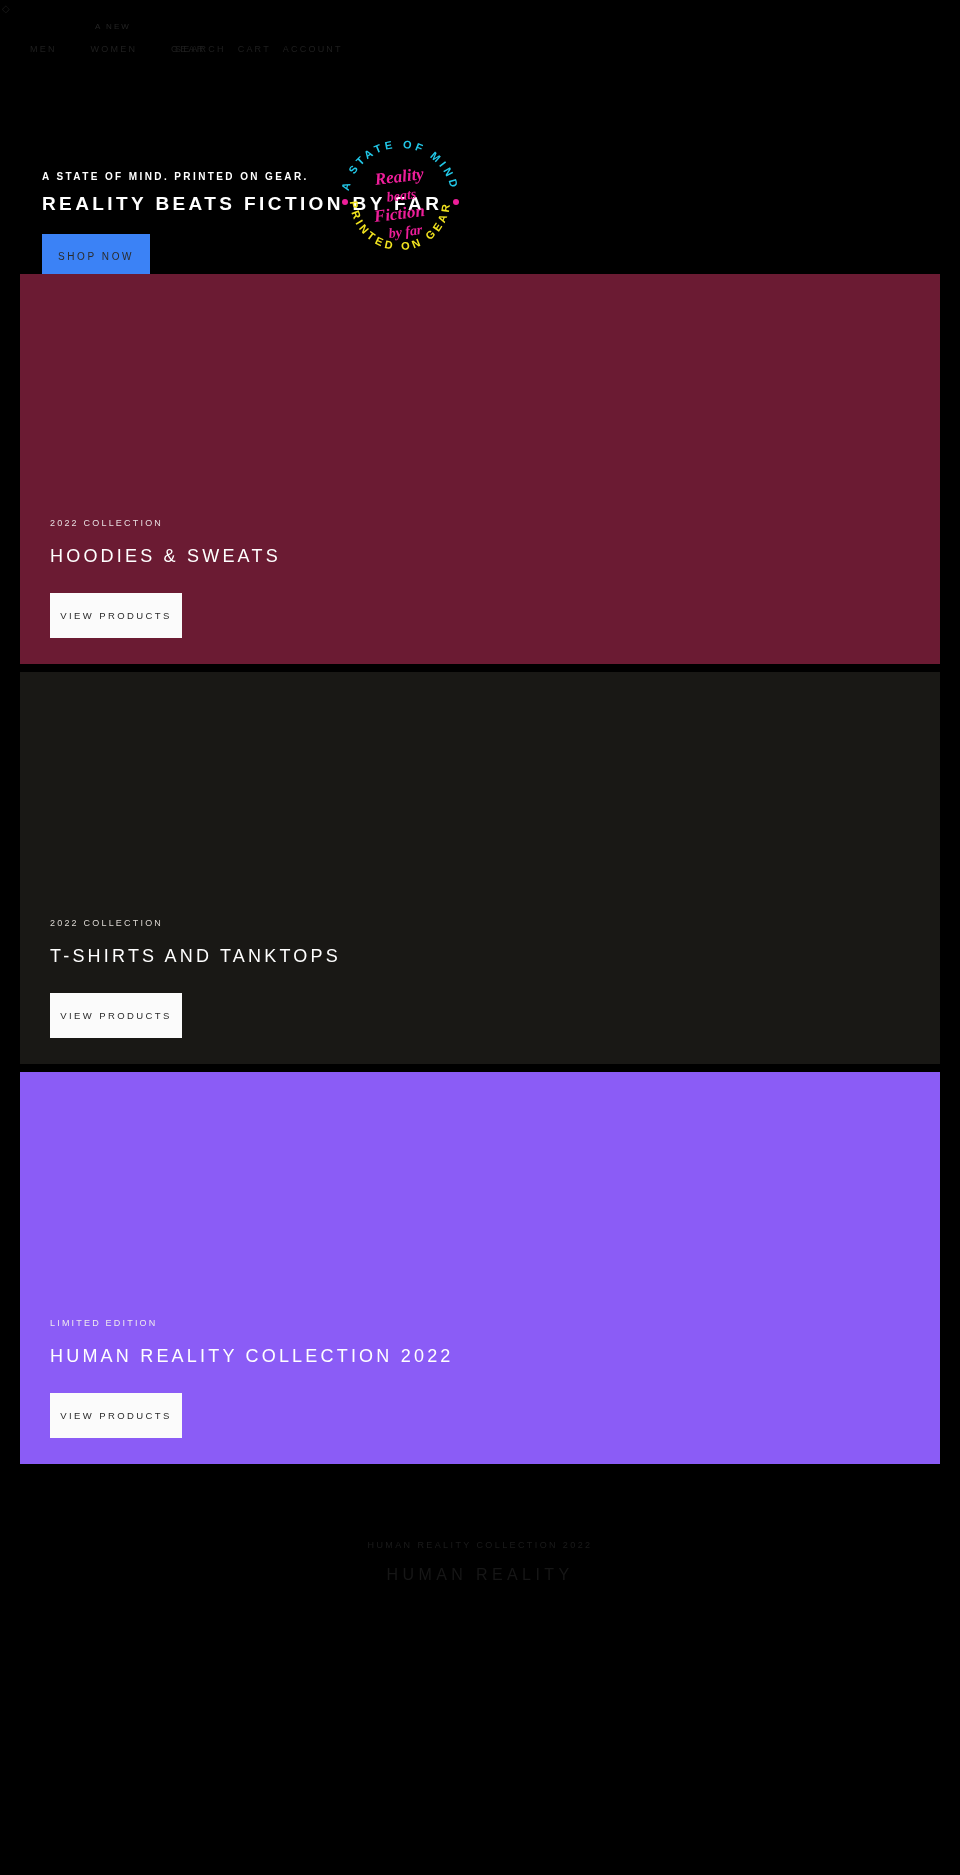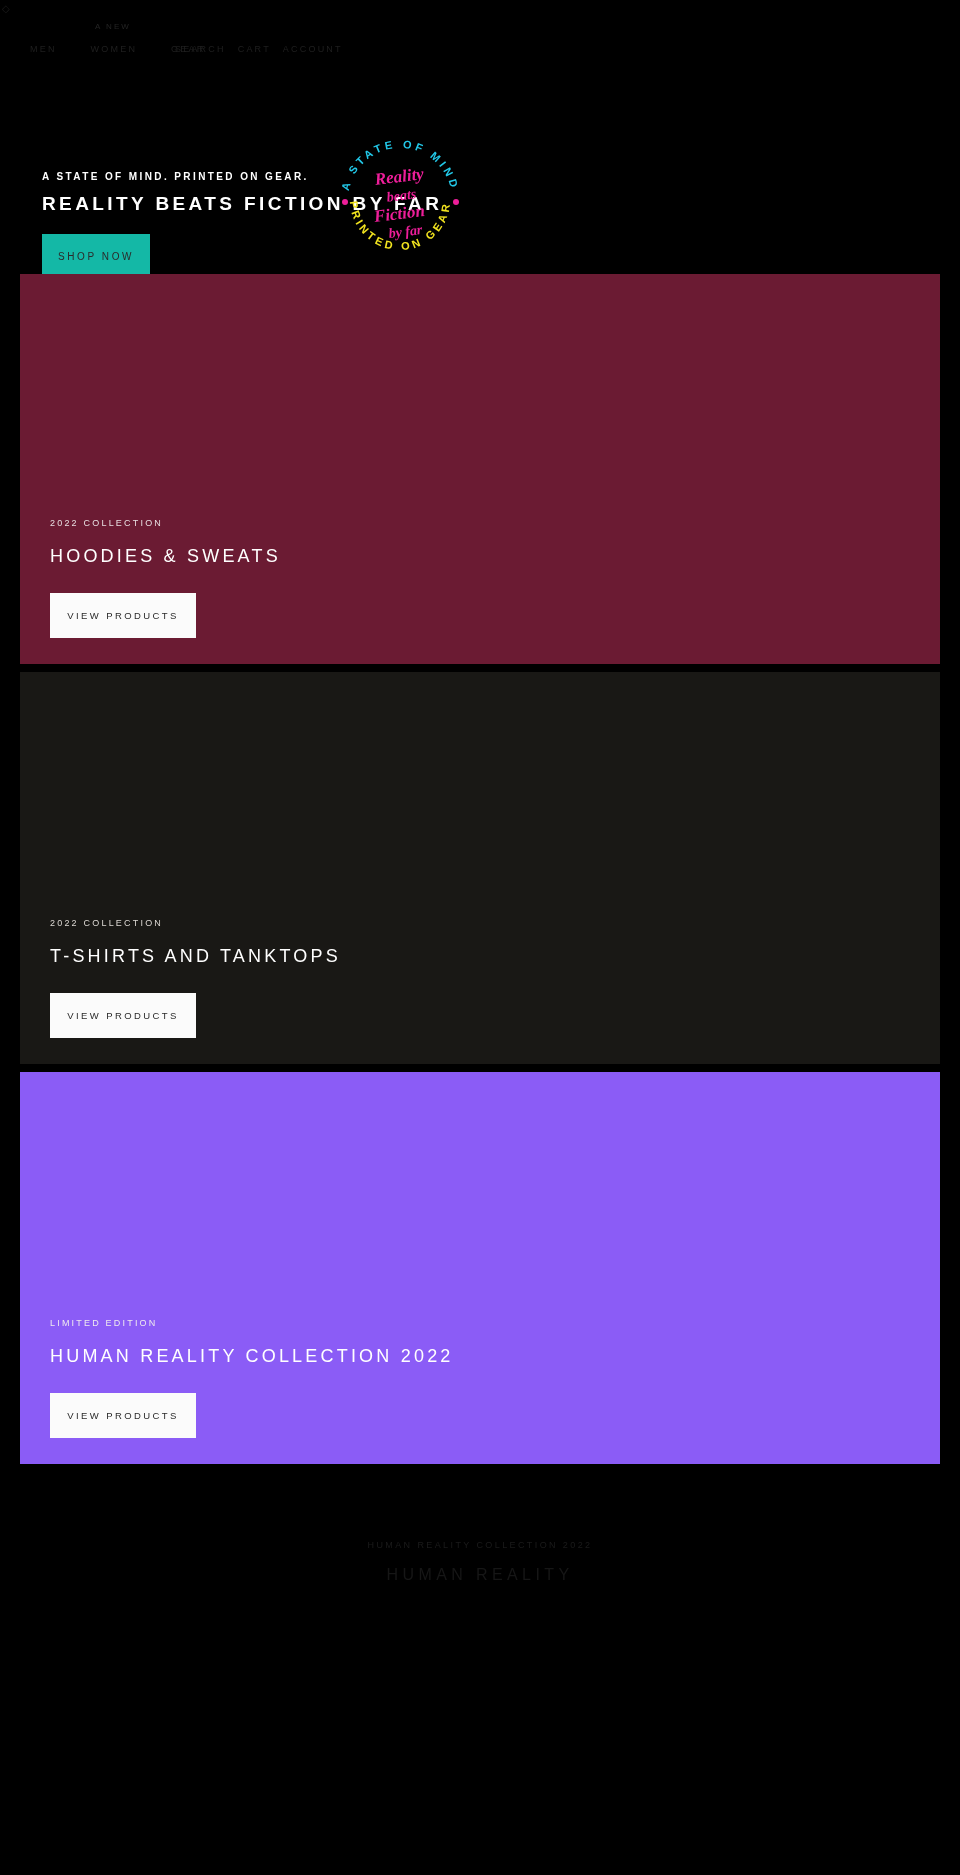--- a/index.html
+++ b/index.html
@@ -56,21 +56,21 @@
   }
   .hero-title{
     position:absolute; left:42px; top:121px;
     font-size:19px; font-weight:bold; letter-spacing:3.4px;
     color:#ffffff; text-transform:uppercase;
     white-space:nowrap;
   }
   .hero-cta{
     position:absolute; left:42px; top:162px;
     width:108px; height:44px;
-    background:#14b8a6; color:#2b2b2b;
+    background:#3b82f6; color:#2b2b2b;
     border:none;
     font-family:"Liberation Sans", sans-serif;
     font-size:10px; letter-spacing:2.6px;
     line-height:15px;
     text-transform:uppercase;
     cursor:pointer;
     display:flex; align-items:center; justify-content:center;
     text-align:center;
   }
   .lang-select{
@@ -110,21 +110,21 @@
   }
   .card.dark .card-kicker{ color:#ddd9d4; }
   .card.mauve .card-kicker{ color:#efeaee; }
 
   .card-title{
     font-size:18px; letter-spacing:3.2px; color:#ffffff;
     text-transform:uppercase; margin-bottom:26px; font-weight:normal;
     white-space:nowrap;
   }
   .card-cta{
-    width:146px; height:45px;
+    width:132px; height:45px;
     background:#fbfbfb; color:#2b2b2b;
     border:none;
     font-family:"Liberation Sans", sans-serif;
     font-size:9.5px; letter-spacing:2.4px; line-height:14px;
     text-transform:uppercase; cursor:pointer;
     display:flex; align-items:center; justify-content:center;
     text-align:center;
   }
 
   

